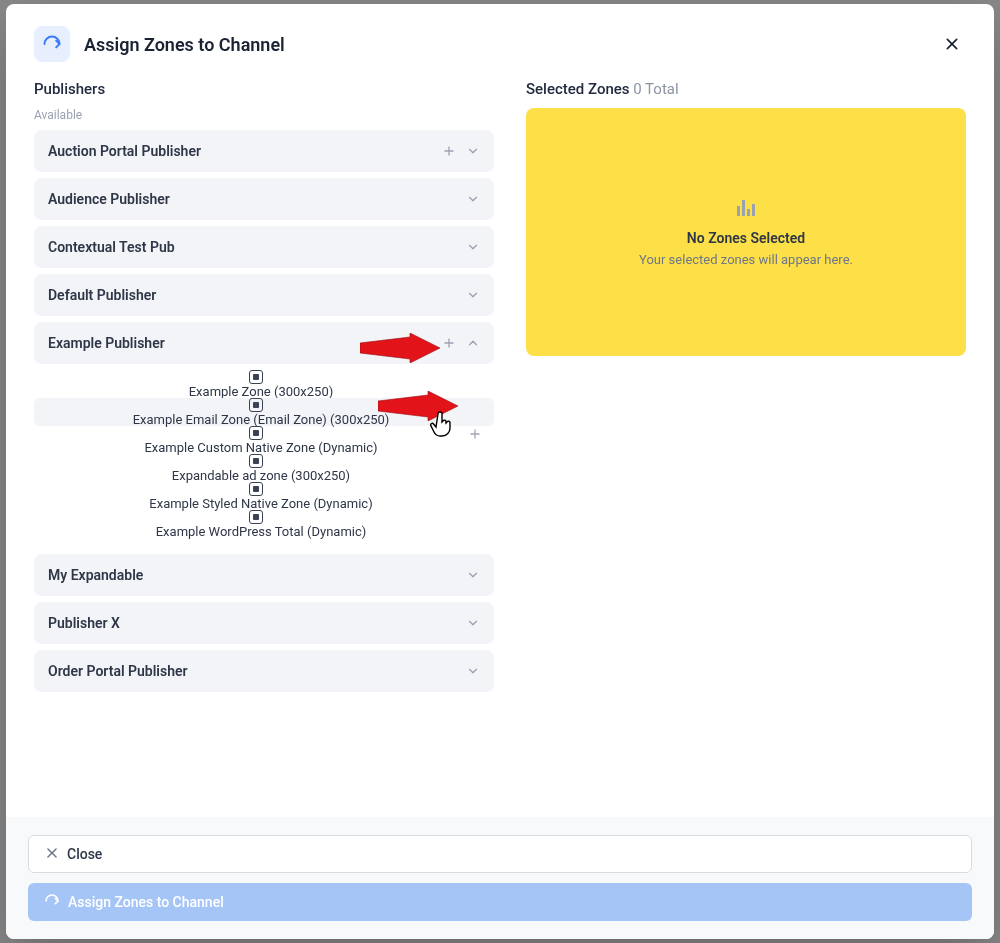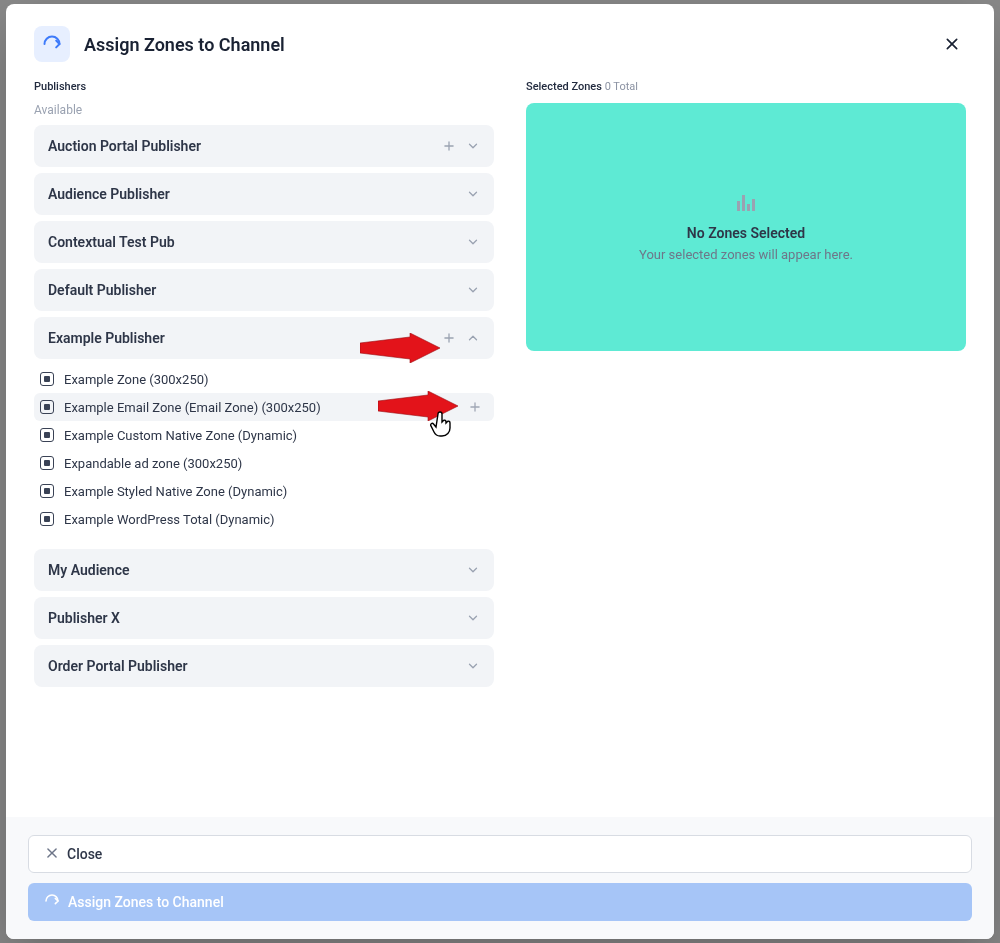--- a/index.html
+++ b/index.html
@@ -10,46 +10,46 @@
     background: #fff; border-radius: 8px; box-shadow: 0 20px 60px rgba(0,0,0,.25);
     display: flex; flex-direction: column; overflow: hidden;
   }
   .modal-header { display:flex; align-items:center; padding: 22px 28px 18px 28px; }
   .header-icon { width: 36px; height: 36px; border-radius: 8px; background:#e7efff; display:flex; align-items:center; justify-content:center; margin-right:14px; }
   .header-title { font-size:18px; font-weight:600; color:#1a2233; }
   .close-x { margin-left:auto; width:28px; height:28px; display:flex; align-items:center; justify-content:center; cursor:pointer; color:#1a2233; }
   .modal-body { flex:1; display:flex; padding: 0 28px 0 28px; gap: 32px; overflow:auto; }
   .left-col { width: 460px; flex-shrink:0; }
   .right-col { flex:1; }
-  .section-label { font-size:11px; color:#222b3f; margin-bottom:10px; font-weight:500; }
+  .section-label { font-size:15px; color:#222b3f; margin-bottom:10px; font-weight:500; }
   .section-label .muted { color:#8c93a3; font-weight:400; }
   .search-wrap { position:relative; margin-bottom:16px; }
   .search-input {
     width:100%; height:36px; border-radius:8px; border:none; background:#f2f4f7;
     padding: 0 40px 0 14px; font-size:14px; color:#333; outline:none;
   }
   .search-input::placeholder { color:#9aa2b1; font-style:italic; }
   .search-icon { position:absolute; right:12px; top:50%; transform:translateY(-50%); color:#9aa2b1; }
   .sub-label { font-size:12px; color:#9aa2b1; margin-bottom:8px; }
   .pub-row {
     background:#f2f4f7; border-radius:8px; height:42px;
     display:flex; align-items:center; padding: 0 14px; margin-bottom:6px;
     font-size:14px; font-weight:600; color:#2e3648; cursor:pointer; position:relative;
   }
   .pub-row .row-actions { margin-left:auto; display:flex; align-items:center; gap:10px; color:#9aa2b1; }
   .zone-row {
     height:28px; display:flex; align-items:center; padding:0 12px 0 6px;
-    font-size:13px; color:#2e3648; border-radius:6px; margin-bottom:0; cursor:pointer; position:relative;
+    font-size:13px; color:#2e3648; border-radius:6px; margin-bottom:0; cursor:pointer; position:relative;flex-direction:column;
   }
   .zone-row.hovered { background:#f2f4f7; }
   .zone-row .row-actions { margin-left:auto; color:#a0a6b5; display:flex; align-items:center; }
   .zone-icon { width:14px; height:14px; border:1.5px solid #3a4255; border-radius:3px; margin-right:10px; display:inline-flex; align-items:center; justify-content:center; flex-shrink:0; }
   .zone-icon::after { content:""; width:6px; height:6px; background:#3a4255; border-radius:1px; }
   .empty-panel {
-    background:#5eead4; border-radius:8px; height:248px;
+    background:#fde047; border-radius:8px; height:248px;
     display:flex; flex-direction:column; align-items:center; justify-content:center;
   }
   .empty-title { font-size:14px; font-weight:600; color:#2e3648; margin-top:14px; margin-bottom:6px; }
   .empty-sub { font-size:13px; color:#6e7689; }
   .modal-footer {
     background:#f8f9fb; padding: 18px 22px; display:flex; justify-content:flex-end; gap:10px;flex-direction:column;
   }
   .btn {
     height:38px; border-radius:6px; padding:0 16px; font-size:14px; font-weight:500;
     display:inline-flex; align-items:center; gap:8px; cursor:pointer; border:none;
@@ -186,21 +186,21 @@
           <div class="zone-row">
             <span class="zone-icon"></span>
             <span>Example Styled Native Zone (Dynamic)</span>
           </div>
           <div class="zone-row">
             <span class="zone-icon"></span>
             <span>Example WordPress Total (Dynamic)</span>
           </div>
           <div style="height: 16px;"></div>
           <div class="pub-row">
-            <span>My Audience</span>
+            <span>My Expandable</span>
             <span class="row-actions">
               <span class="chev">
                 <svg width="14" height="14" viewBox="0 0 24 24" fill="none" stroke="currentColor" stroke-width="2.2" stroke-linecap="round" stroke-linejoin="round">
                   <polyline points="6 9 12 15 18 9"></polyline>
                 </svg>
               </span>
             </span>
           </div>
           <div class="pub-row">
             <span>Publisher X</span>

